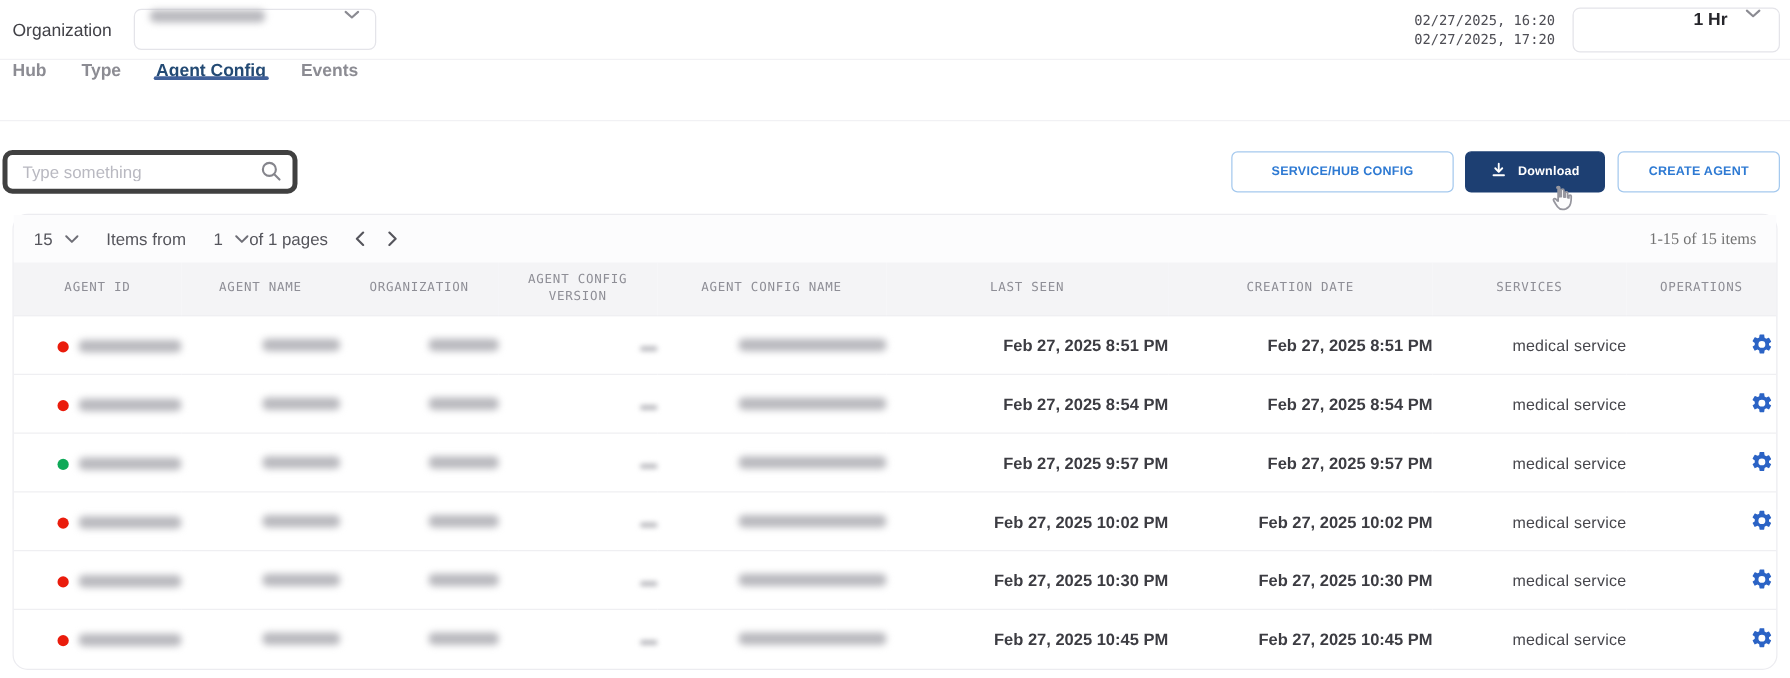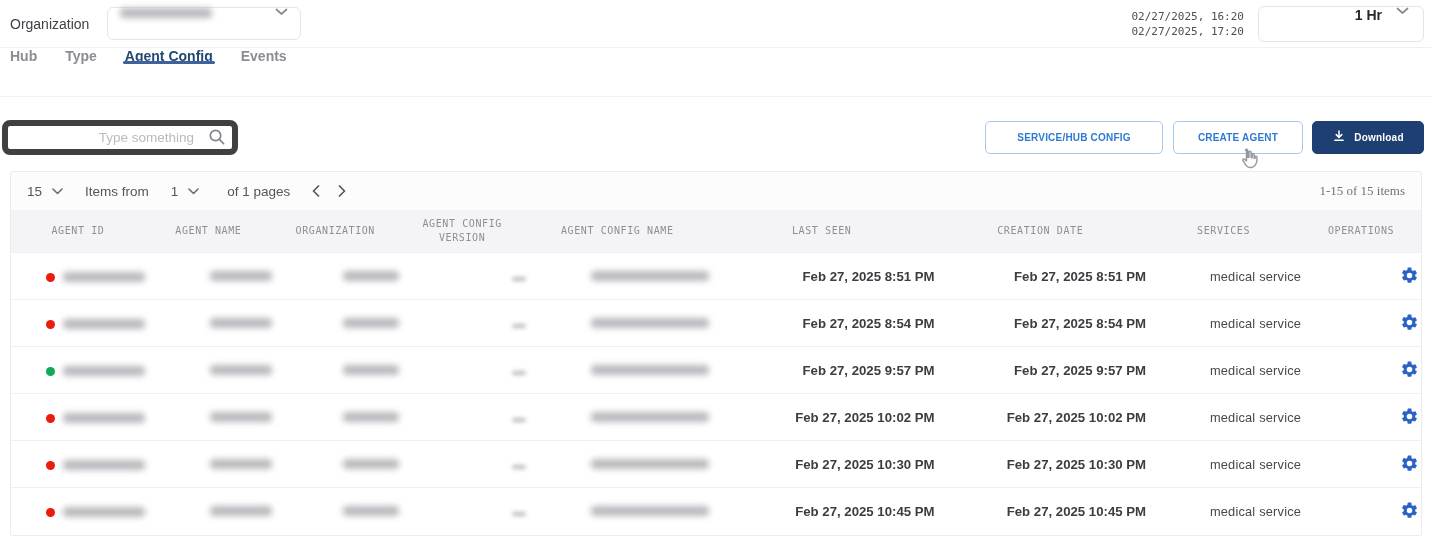--- a/index.html
+++ b/index.html
@@ -28,35 +28,35 @@
     border-bottom:1px solid #f1f1f4; }
   .tab { display:flex; align-items:center; font-size:14px; font-weight:bold; color:#8c8c93;
     position:relative; cursor:pointer; }
   .tab.active { color:#234a74; }
   .tab.active::after { content:""; position:absolute; left:-2px; right:-2px; bottom:0;
     height:3px; background:#41619a; border-radius:2px; }
 
   
   .toolbar { margin-top:22px; padding:0 8px 0 2px; display:flex; align-items:center; height:36px; }
   .search-wrap { position:relative; width:236px; height:35px; }
-  .search-input { width:100%; height:100%; border:6px solid #404040; border-radius:8px;
+  .search-input { width:100%; height:100%; border:4px solid #404040; border-radius:8px;
     padding:0 38px 0 12px; font-size:13.5px; color:#3b3b41; outline:none;
-    font-family:"Liberation Sans", sans-serif;text-align:right; }
+    font-family:"Liberation Sans", sans-serif; }
   .search-input::placeholder { color:#b9b9c1; }
   .search-icon { position:absolute; right:12px; top:8px; cursor:pointer; }
   .btn { display:flex; align-items:center; justify-content:center; gap:8px; height:33px;
     border-radius:5px; font-size:10px; font-weight:bold; letter-spacing:.2px; cursor:pointer;
     font-family:"Liberation Sans", sans-serif; }
   .btn-outline { background:#fff; border:1px solid #a5c9ee; color:#2e7ad3; }
   .btn-hub { width:178px; margin-left:10px; }
   .btn-create { width:130px; margin-left:10px; }
   .btn-download { width:112px; margin-left:9px; background:#1d3f72; border:1px solid #1d3f72; color:#fff; }
 
   
-  .table-card { margin:16px 10px 0; border:1px solid #ececf0; border-radius:2px; background:#fff; }
+  .table-card { margin:16px 10px 0; border:1px solid #ececf0; border-radius:12px; background:#fff; }
   .pag-row { height:38px; display:flex; align-items:center; padding:0 16px; background:#fcfcfd;
     font-size:13.5px; color:#55555c; }
   .pag-item { display:flex; align-items:center; gap:10px; cursor:pointer; }
   .pag-gap { margin-left:22px; }
   .pag-text { cursor:default; }
   .pag-arrows { display:flex; gap:18px; margin-left:22px; }
   .pag-arrow { cursor:pointer; display:flex; align-items:center; }
   .pag-summary { margin-left:auto; color:#737373; font-size:13px;font-family:Liberation Serif, serif; }
 
   table { width:100%; border-collapse:collapse; table-layout:fixed; }
@@ -120,31 +120,31 @@
     <input class="search-input" type="text" placeholder="Type something" style="">
     <span class="search-icon">
       <svg width="18" height="18" viewBox="0 0 18 18">
           <circle cx="7.5" cy="7.5" r="5.2" fill="none" stroke="#85858c" stroke-width="1.7"></circle>
           <line x1="11.6" y1="11.6" x2="15.6" y2="15.6" stroke="#85858c" stroke-width="1.7" stroke-linecap="round"></line>
         </svg>
     </span>
   </div>
   <div class="spacer"></div>
   <button class="btn btn-outline btn-hub">SERVICE/HUB CONFIG</button>
-  <button class="btn btn-outline btn-create">CREATE AGENT</button>
   <button class="btn btn-download">
     <span>
       <svg width="14" height="14" viewBox="0 0 16 16">
           <path d="M8 2.2v7" stroke="#fff" stroke-width="1.7" stroke-linecap="round"></path>
           <path d="M4.8 6.4 8 9.6 11.2 6.4" fill="none" stroke="#fff" stroke-width="1.7" stroke-linecap="round" stroke-linejoin="round"></path>
           <path d="M3.2 12.8h9.6" stroke="#fff" stroke-width="1.7" stroke-linecap="round"></path>
         </svg>
     </span>
     <span>Download</span>
   </button>
+  <button class="btn btn-outline btn-create">CREATE AGENT</button>
 </div>
 
 <div class="cursor">
   <svg width="24" height="26" viewBox="0 0 24 26">
     <path d="M9.5 3.2c0-1.3 2.3-1.3 2.3 0v7.2l1.2-.1V5.2c0-1.2 2.1-1.2 2.1 0v5.4l1.1 0V7.3c0-1.1 1.9-1.1 1.9 0v3.9l1 .2v-1.5c0-1.1 1.9-1 1.9.1 0 0 .1 3.6-.5 5.7-.5 2-1.7 3.6-3.8 4.4-2.7.9-5.3.2-6.7-1.7-1-1.4-2.4-3.7-3.1-5-.6-1.1.9-2.1 1.8-1.1l1.3 1.4.5.1V3.2z" fill="#fdfdfd" stroke="#97979f" stroke-width="1.4" stroke-linejoin="round"></path>
   </svg>
 </div>
 
 <div class="table-card">
 
@@ -159,21 +159,21 @@
     </div>
     <span class="pag-text pag-gap">Items from</span>
     <div class="pag-item pag-gap">
       <span>1</span>
       <span class="chev">
         <svg width="11" height="7" viewBox="0 0 11 7">
             <polyline points="1,1 5.5,5.5 10,1" fill="none" stroke="#6e6e76" stroke-width="1.6" stroke-linecap="round" stroke-linejoin="round"></polyline>
           </svg>
       </span>
     </div>
-    <span class="pag-text" style="margin-left:28px">of 1 pages</span>
+    <span class="pag-text" style="margin-left:0">of 1 pages</span>
     <div class="pag-arrows">
       <span class="pag-arrow">
         <svg width="8" height="12" viewBox="0 0 8 12">
             <polyline points="6.5,1 1.5,6 6.5,11" fill="none" stroke="#55555c" stroke-width="1.7" stroke-linecap="round" stroke-linejoin="round"></polyline>
           </svg>
       </span>
       <span class="pag-arrow">
         <svg width="8" height="12" viewBox="0 0 8 12">
             <polyline points="1.5,1 6.5,6 1.5,11" fill="none" stroke="#55555c" stroke-width="1.7" stroke-linecap="round" stroke-linejoin="round"></polyline>
           </svg>

